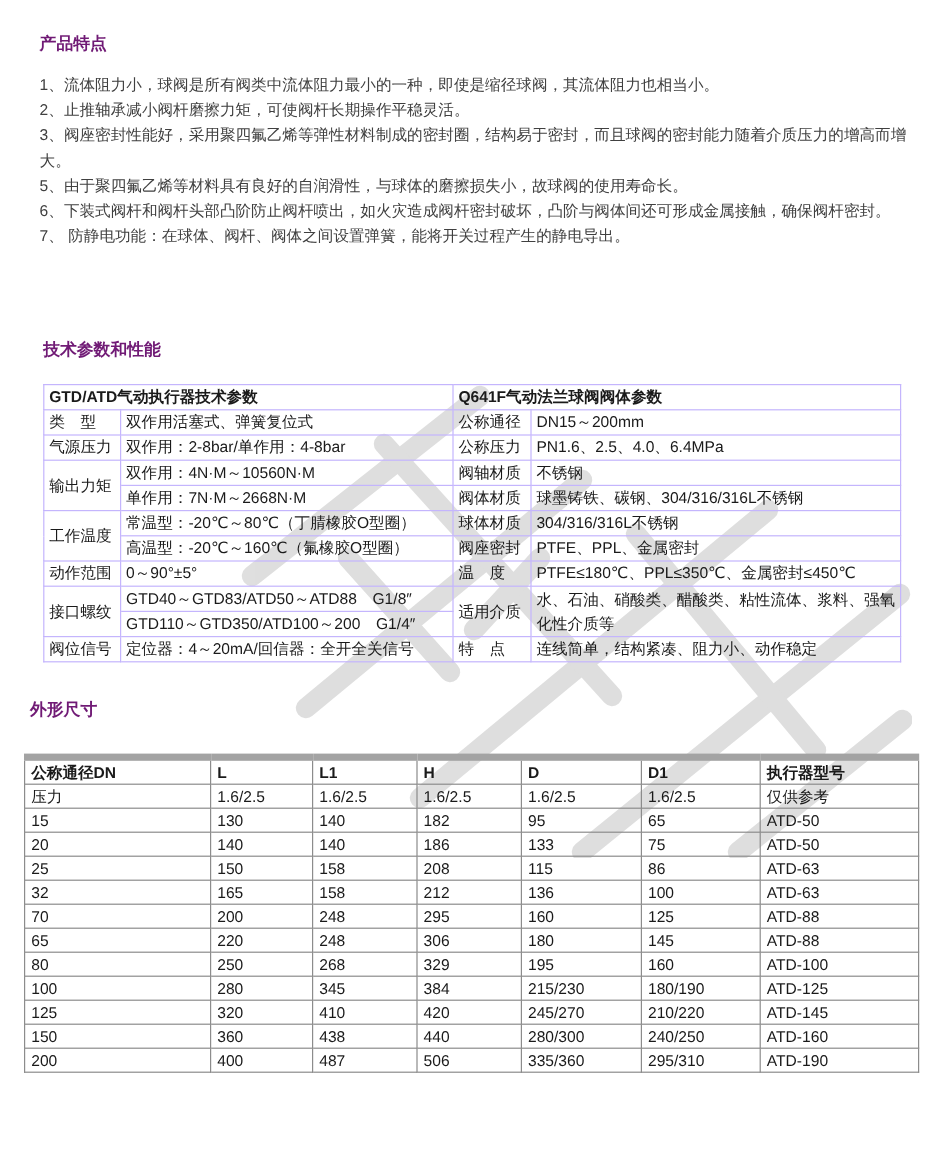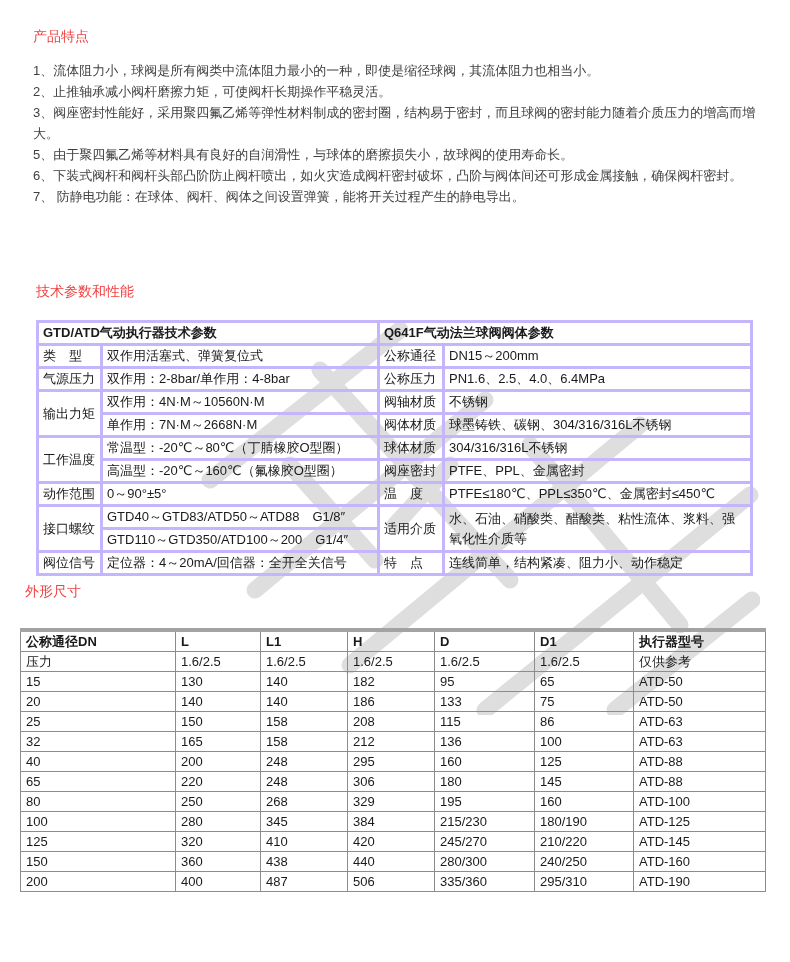--- a/index.html
+++ b/index.html
@@ -4,44 +4,44 @@
 <style>
   * { margin:0; padding:0; box-sizing:border-box; }
   html,body { background:#ffffff; }
   body { font-family:"Liberation Sans","DejaVu Sans",sans-serif; color:#1a1a1a; }
   #page { position:relative; width:790px; height:962px; background:#ffffff; overflow:hidden; }
 
   .wm { position:absolute; left:200px; top:315px; z-index:0; pointer-events:none; }
 
   .section { position:absolute; z-index:1; }
 
-  h2.head { font-size:14px; font-weight:normal; color:#ef4444; }
+  h2.head { font-size:14px; font-weight:bold; color:#701a75; }
 
   
   #features-list { margin-top:14px; width:730px; }
   #features-list p { font-size:13px; line-height:21px; color:#404040; }
 
   
   table.t1 { border-collapse:collapse; table-layout:fixed; width:714px; background:transparent; }
   table.t1 th, table.t1 td {
-    border:3px solid #c4b5fd; font-size:13px; height:21px;
+    border:1px solid #c4b5fd; font-size:13px; height:21px;
     padding:0 4px; text-align:left; vertical-align:middle;
     white-space:nowrap; overflow:hidden; font-weight:normal; line-height:20px;
   }
   table.t1 th { font-weight:bold; }
   table.t1 td.wrap { white-space:normal; line-height:20px; }
 
   
   table.t2 { border-collapse:collapse; table-layout:fixed; width:745px; background:transparent; }
   table.t2 th, table.t2 td {
     border:1px solid #8c8c8c; font-size:13px; height:20px;
     padding:0 5px; text-align:left; vertical-align:middle;
     white-space:nowrap; overflow:hidden; line-height:19px;
   }
-  table.t2 th { font-weight:bold; border-top:4px solid #a3a3a3; }
+  table.t2 th { font-weight:bold; border-top:6px solid #a3a3a3; }
 </style>
 </head>
 <body>
 
 <div id="page">
 
   <svg class="wm" width="560" height="400" viewBox="0 0 560 400">
     <g stroke="#d9d9d9" stroke-width="17" stroke-linecap="round" fill="none" opacity="0.85">
       <line x1="10" y1="165" x2="200" y2="15"></line>
       <line x1="55" y1="275" x2="285" y2="85"></line>
@@ -206,21 +206,21 @@
         <tr>
           <td>32</td>
           <td>165</td>
           <td>158</td>
           <td>212</td>
           <td>136</td>
           <td>100</td>
           <td>ATD-63</td>
         </tr>
         <tr>
-          <td>40</td>
+          <td>70</td>
           <td>200</td>
           <td>248</td>
           <td>295</td>
           <td>160</td>
           <td>125</td>
           <td>ATD-88</td>
         </tr>
         <tr>
           <td>65</td>
           <td>220</td>

